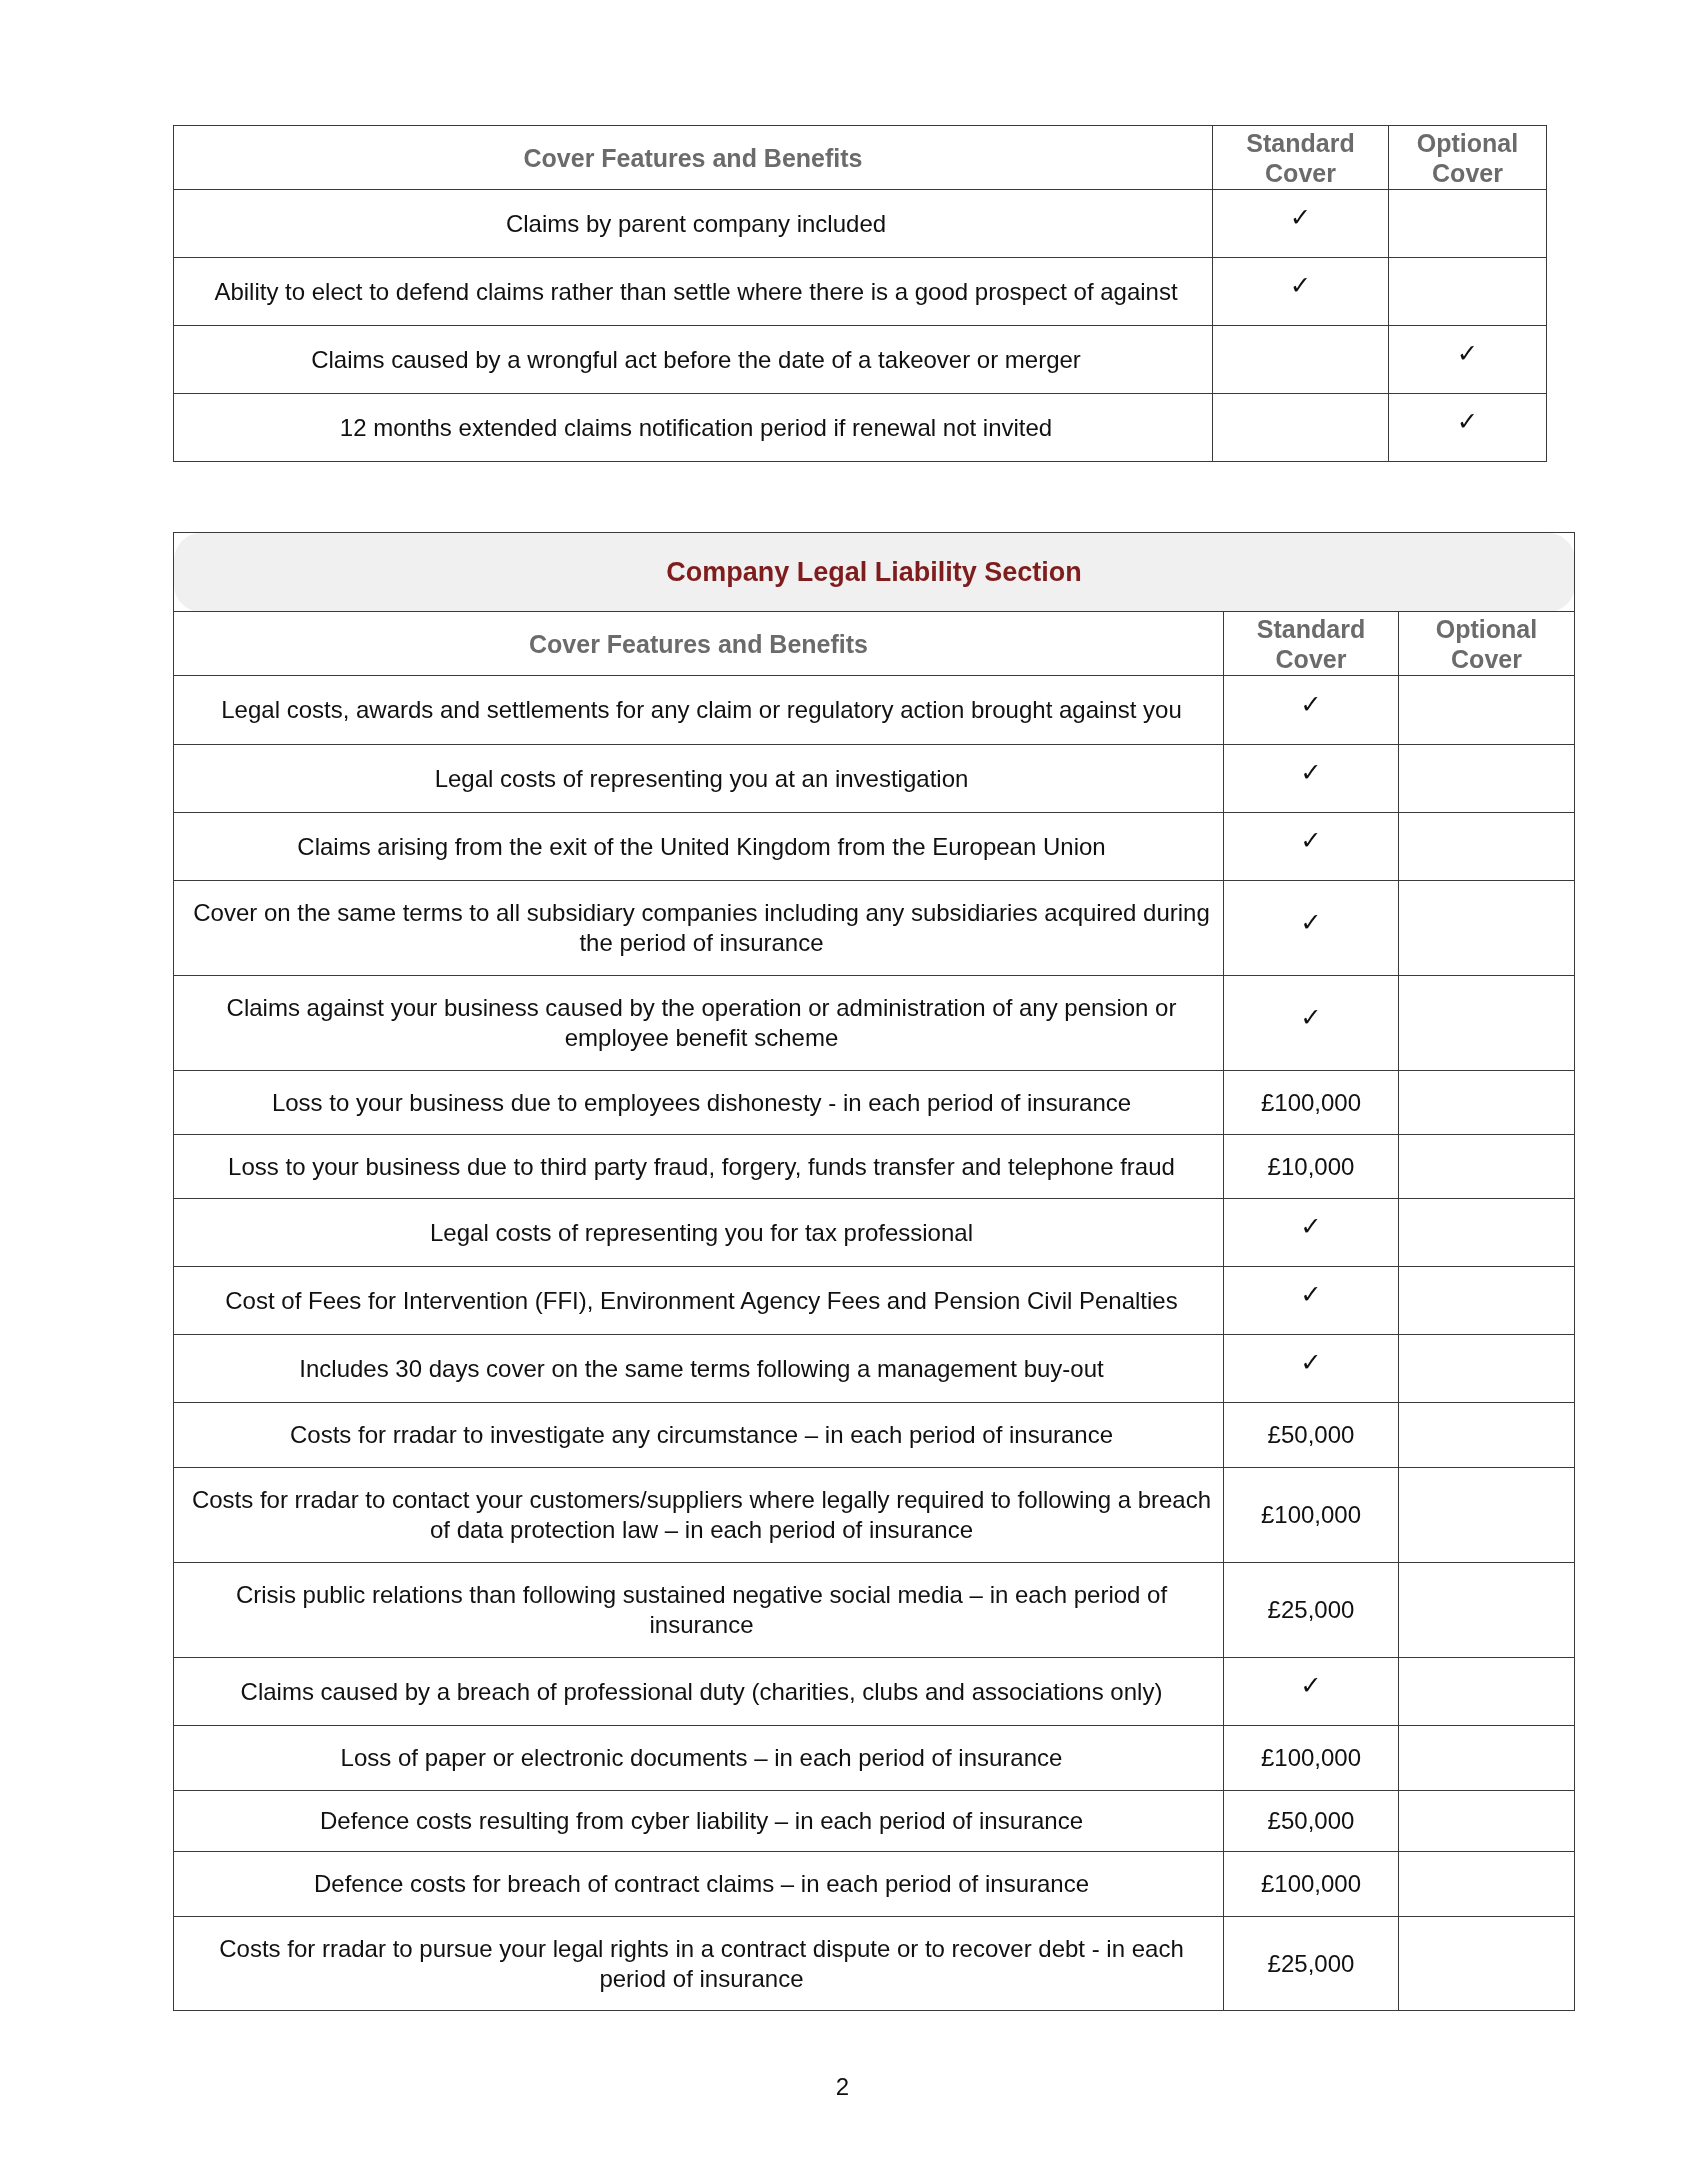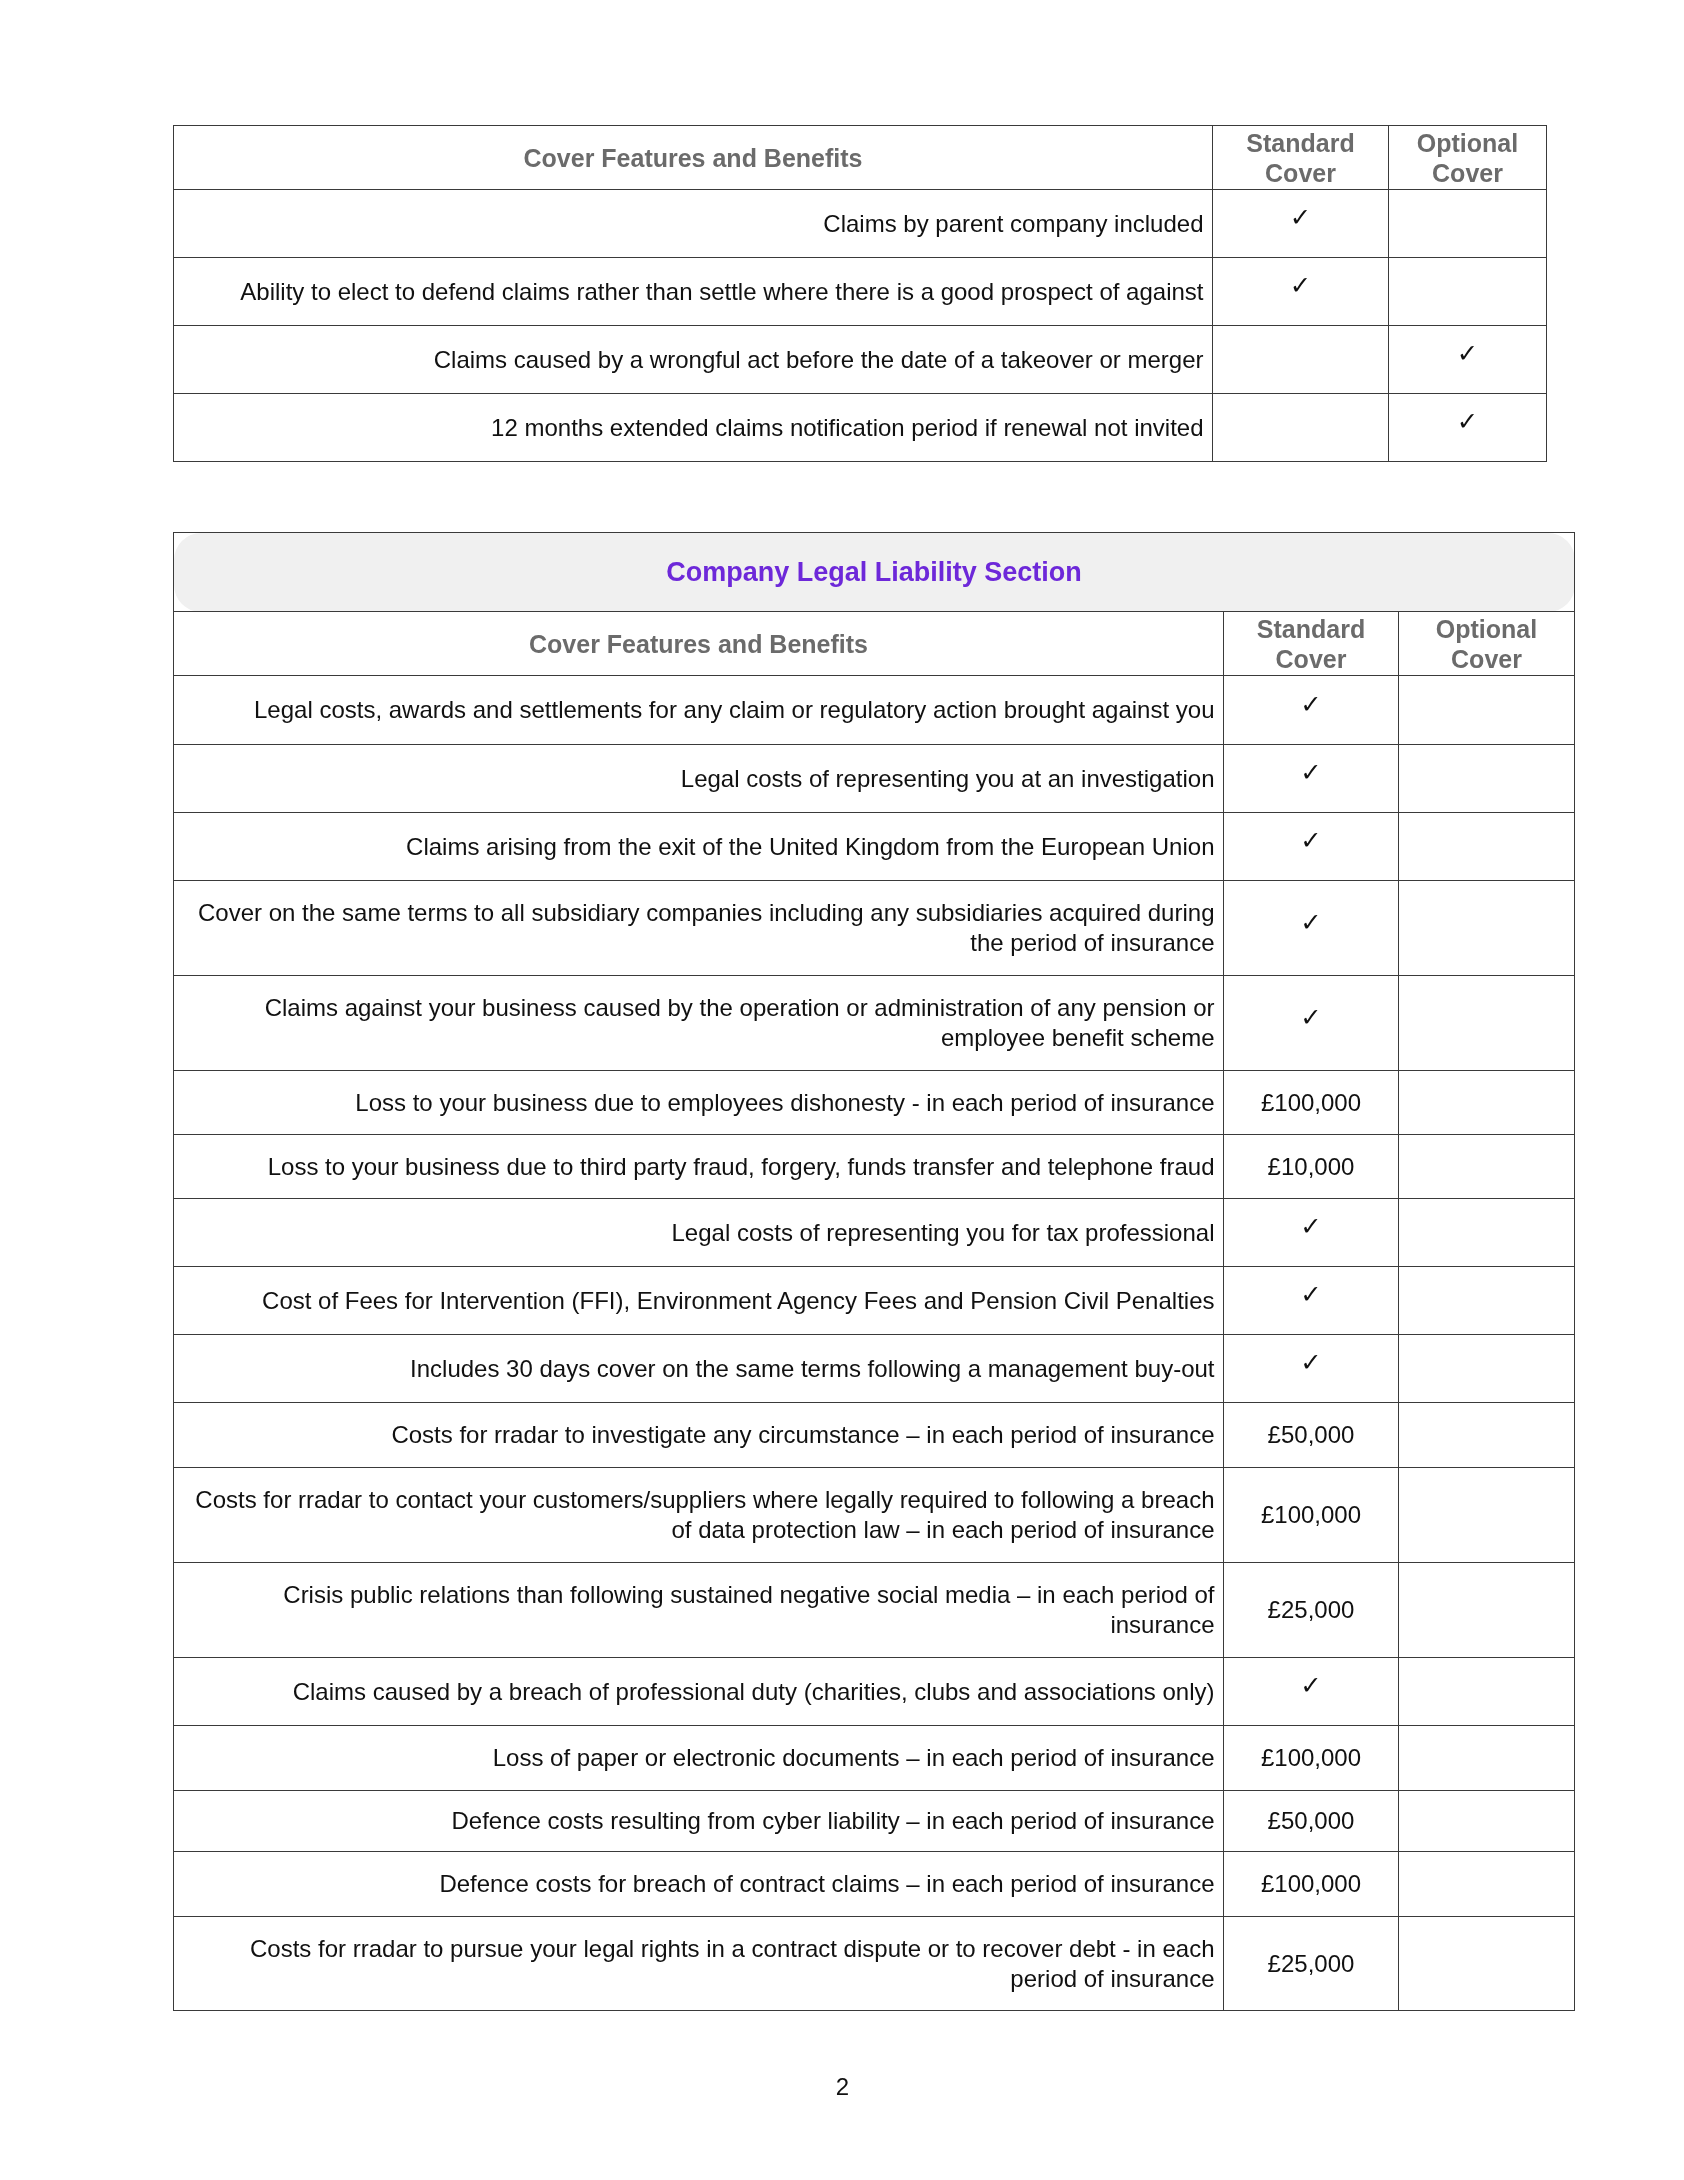--- a/index.html
+++ b/index.html
@@ -14,23 +14,23 @@
   }
   table.cover td, table.cover th {
     border: 1.7px solid #3a3a3a; padding: 0; vertical-align: middle;
   }
   .t1 { left: 141px; top: 125px; width: 1374px; }
   .t2 { left: 141px; top: 532px; width: 1402px; }
   .hdr th {
     color: #6b6b6b; font-weight: bold; font-size: 25px; line-height: 30px; text-align: center;
   }
   .section-title {
-    background: #f0f0f0; color: #6d28d9; font-weight: bold; font-size: 27px; text-align: center; height: 76px; border-radius: 27px;
+    background: #f0f0f0; color: #7f1d1d; font-weight: bold; font-size: 27px; text-align: center; height: 76px; border-radius: 27px;
   }
-  td.feature { font-size: 24px; line-height: 30px; padding-left: 14.5px !important; padding-right: 8.5px !important; text-align: right; }
+  td.feature { font-size: 24px; line-height: 30px; padding-left: 14.5px !important; padding-right: 8.5px !important; text-align: center; }
   td.std, td.opt { text-align: center; font-size: 24px; }
   .check { display: inline-block; font-size: 25.6px; line-height: 25.6px; position: relative; top: -5.1px; font-family: "DejaVu Sans", sans-serif; }
   .page-num {
     position: absolute; left: 0; width: 1685px; top: 2073px; text-align: center; font-size: 24px;
   }
 </style>
 </head>
 <body>
 
 <table class="cover t1">

